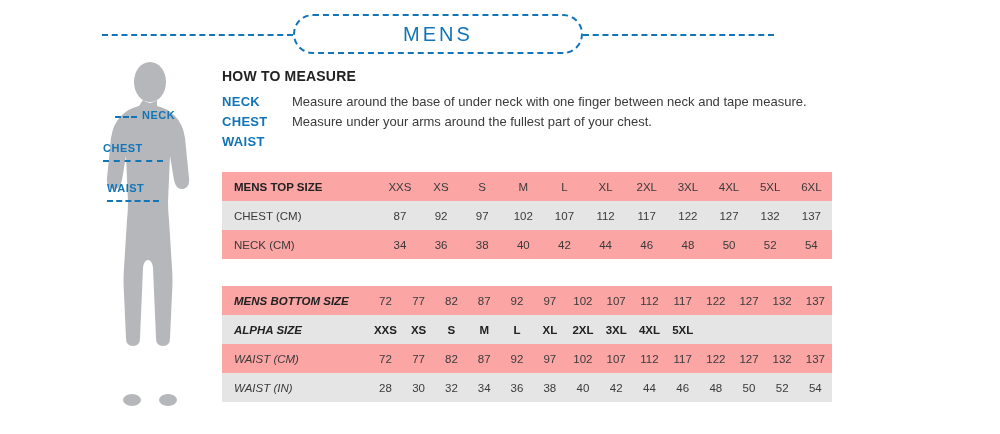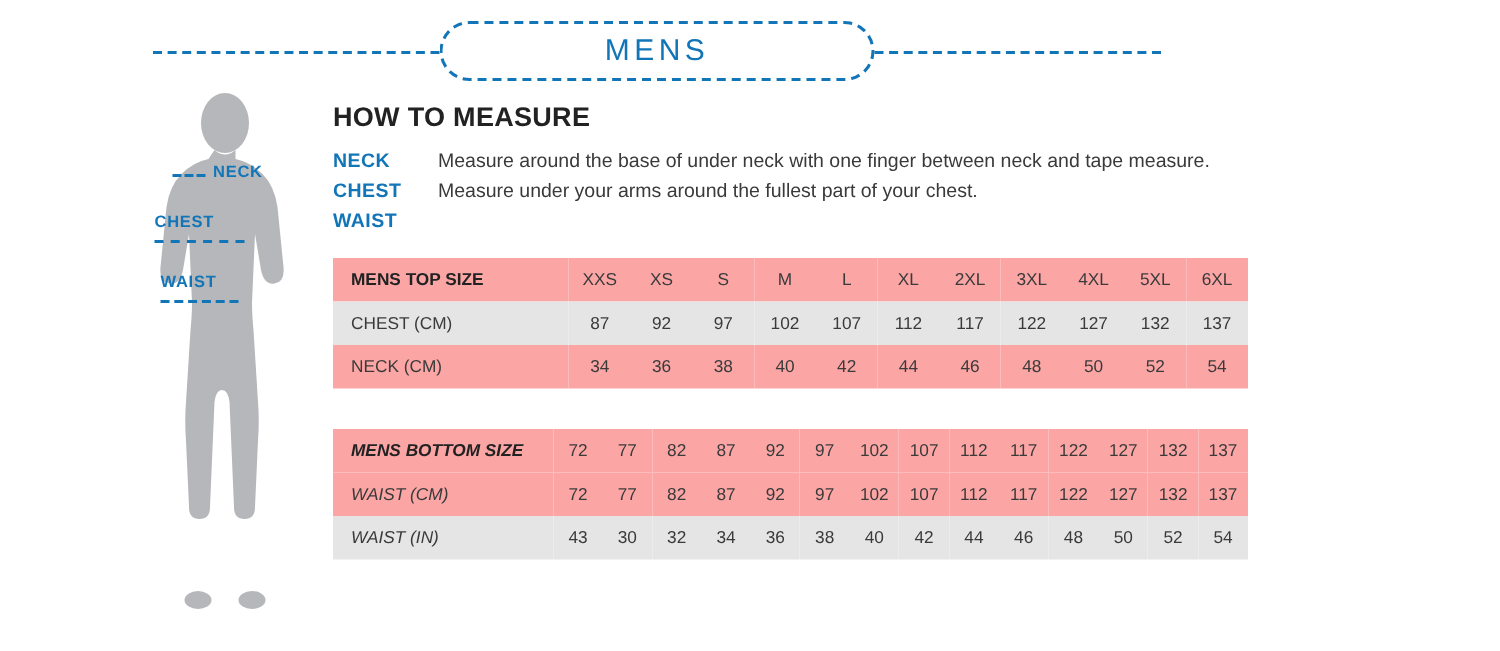--- a/index.html
+++ b/index.html
@@ -75,21 +75,21 @@
 
   
   .howto {
     position: absolute;
     left: 222px;
     top: 68px;
     width: 760px;
   }
   .howto h2 {
     margin: 0 0 10px 0;
-    font-size: 18px;
+    font-size: 14px;
     font-weight: bold;
     color: #222222;
     letter-spacing: 0.2px;
   }
   .howto-row {
     display: flex;
     align-items: baseline;
     margin-bottom: 5px;
   }
   .howto-term {
@@ -251,40 +251,57 @@
         <th class="val hdr">97</th>
         <th class="val hdr">102</th>
         <th class="val hdr">107</th>
         <th class="val hdr">112</th>
         <th class="val hdr">117</th>
         <th class="val hdr">122</th>
         <th class="val hdr">127</th>
         <th class="val hdr">132</th>
         <th class="val hdr">137</th>
       </tr>
+      <tr class="plain">
+        <th class="label">ALPHA SIZE</th>
+        <td class="val hdr">XXS</td>
+        <td class="val hdr">XS</td>
+        <td class="val hdr">S</td>
+        <td class="val hdr">M</td>
+        <td class="val hdr">L</td>
+        <td class="val hdr">XL</td>
+        <td class="val hdr">2XL</td>
+        <td class="val hdr">3XL</td>
+        <td class="val hdr">4XL</td>
+        <td class="val hdr">5XL</td>
+        <td class="val hdr"></td>
+        <td class="val hdr"></td>
+        <td class="val hdr"></td>
+        <td class="val hdr"></td>
+      </tr>
       <tr class="shaded">
         <td class="label">WAIST (CM)</td>
         <td class="val">72</td>
         <td class="val">77</td>
         <td class="val">82</td>
         <td class="val">87</td>
         <td class="val">92</td>
         <td class="val">97</td>
         <td class="val">102</td>
         <td class="val">107</td>
         <td class="val">112</td>
         <td class="val">117</td>
         <td class="val">122</td>
         <td class="val">127</td>
         <td class="val">132</td>
         <td class="val">137</td>
       </tr>
       <tr class="plain">
         <td class="label">WAIST (IN)</td>
-        <td class="val">43</td>
+        <td class="val">28</td>
         <td class="val">30</td>
         <td class="val">32</td>
         <td class="val">34</td>
         <td class="val">36</td>
         <td class="val">38</td>
         <td class="val">40</td>
         <td class="val">42</td>
         <td class="val">44</td>
         <td class="val">46</td>
         <td class="val">48</td>

